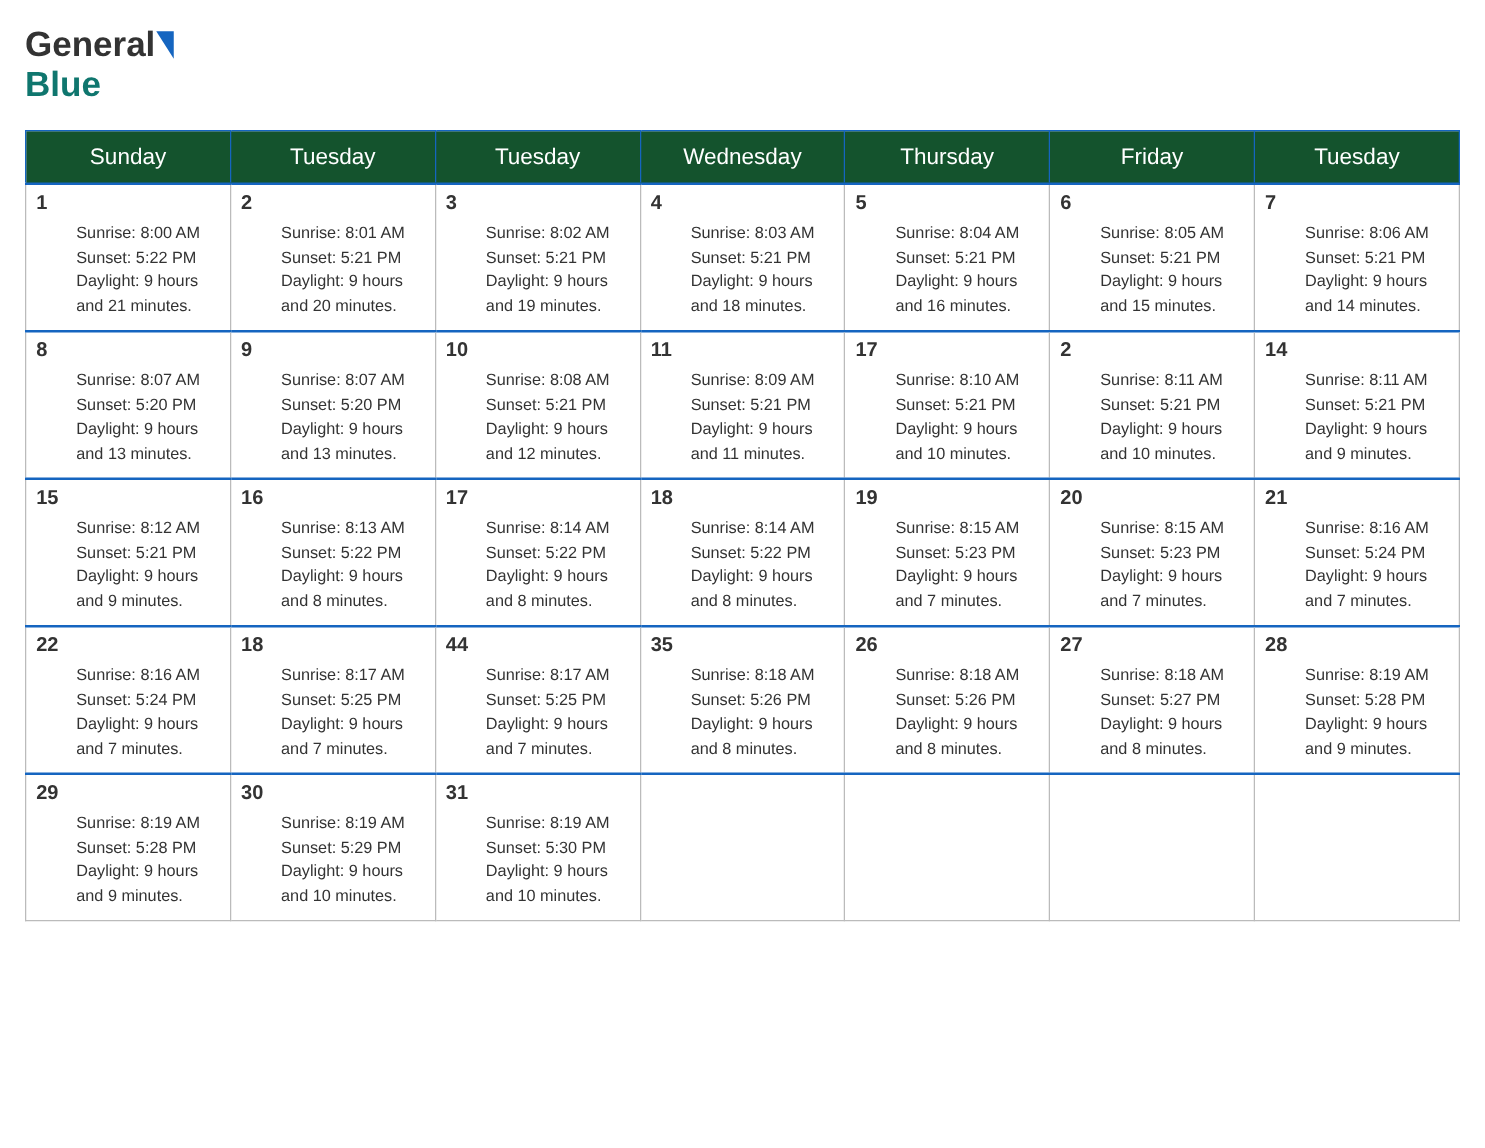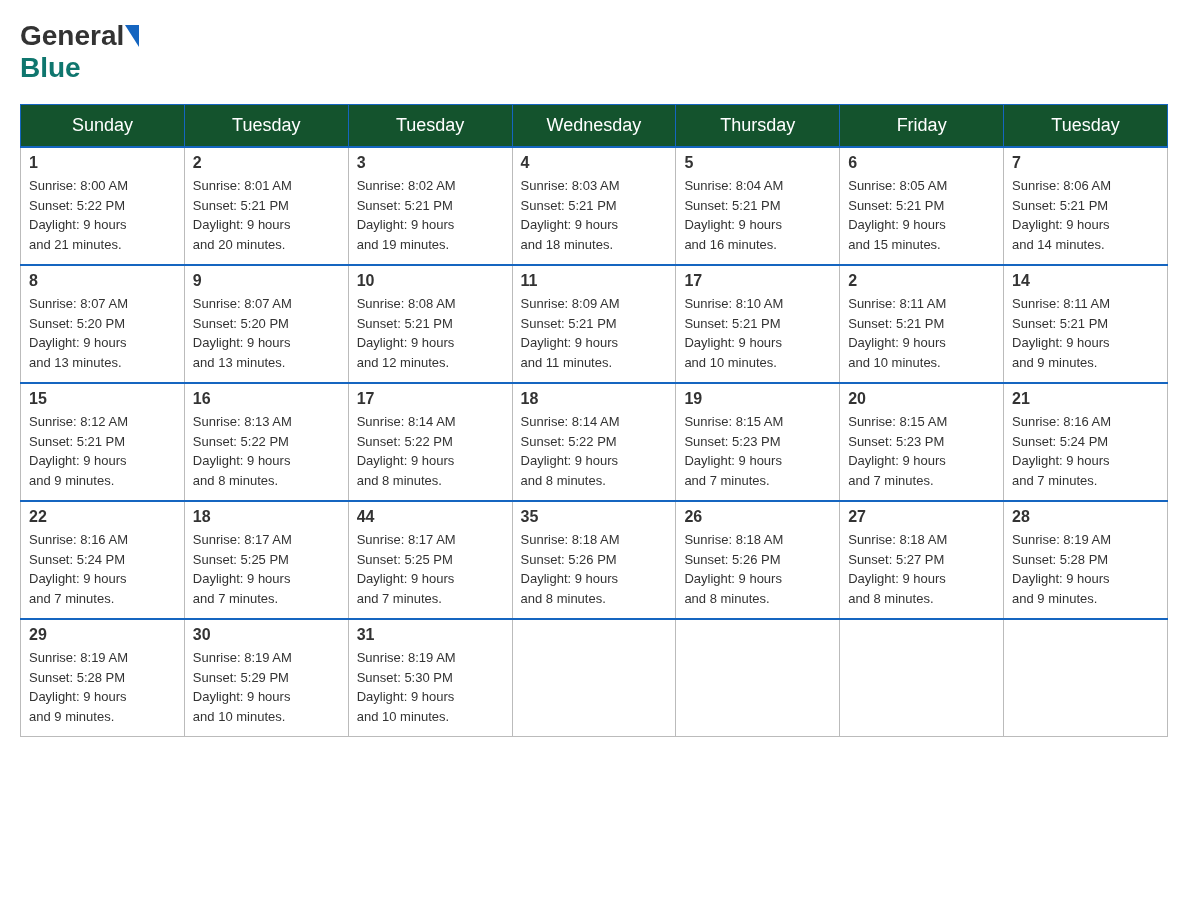--- a/index.html
+++ b/index.html
@@ -84,20 +84,21 @@
     .day-number {
       font-size: 16px;
       font-weight: bold;
       display: block;
       margin-bottom: 4px;
     }
     .day-info {
       font-size: 13px;
       line-height: 1.5;
       color: #333;
+      margin-left: 32px;
     }
     .empty-cell {
       border-top: 2px solid #1565c0;
     }
   </style>
 </head>
 <body>
 
 <div class="header">
   <div class="logo">

